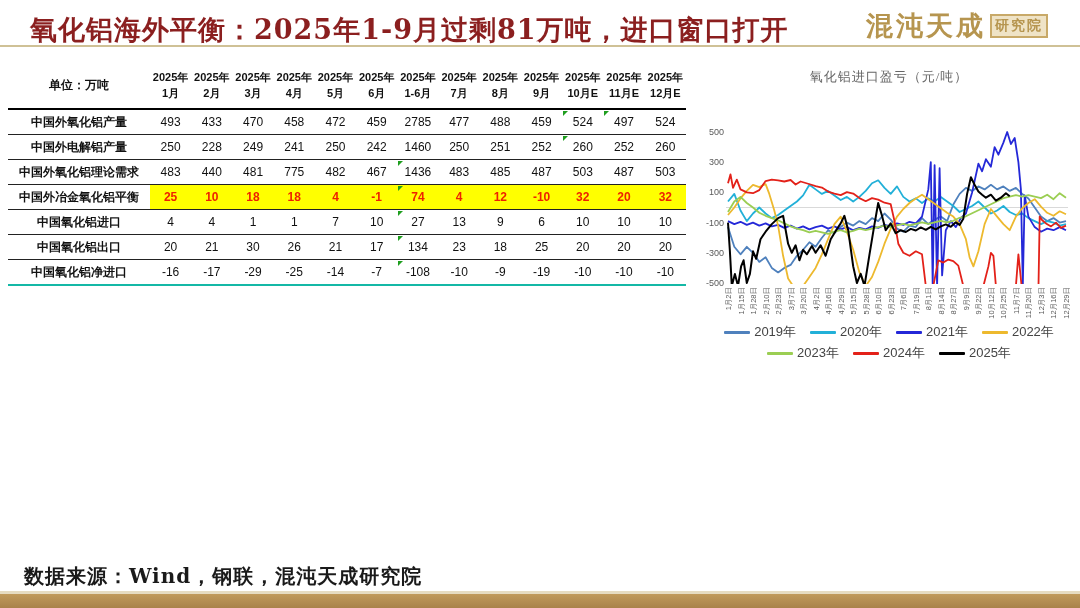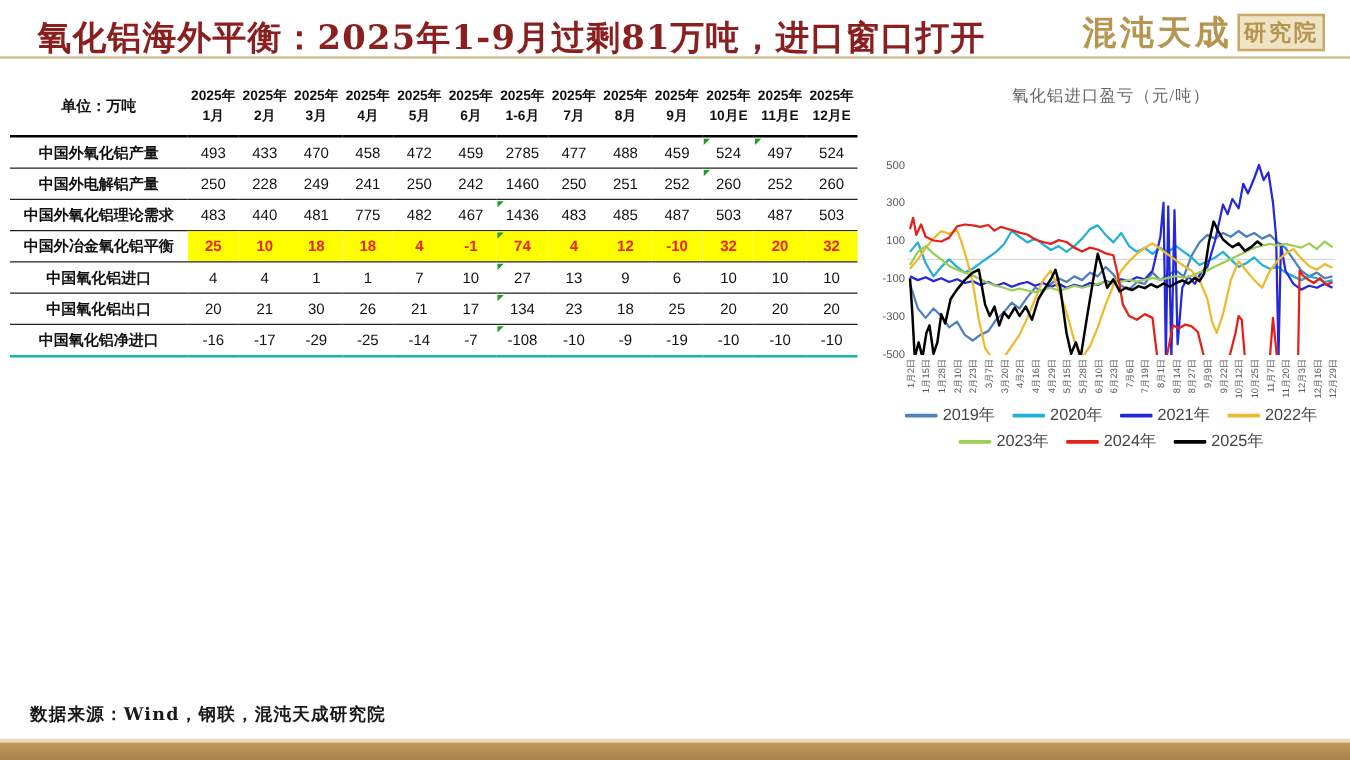--- a/index.html
+++ b/index.html
@@ -4,24 +4,24 @@
 <style>
   html,body{margin:0;padding:0;}
   body{width:1080px;height:608px;background:#ffffff;position:relative;overflow:hidden;
        font-family:"Liberation Sans",sans-serif;}
   .slide{position:absolute;inset:0;}
 
   
   .slide-title{position:absolute;left:30px;top:12px;font-size:27px;font-weight:bold;
     color:#8b1f1f;font-family:"DejaVu Serif","Liberation Serif",serif;letter-spacing:1px;}
   .top-rule{position:absolute;left:0;top:45px;width:1080px;height:2px;background:#cfc196;}
-  .logo{position:absolute;right:20px;top:8px;display:flex;align-items:center;gap:4px;
+  .logo{position:absolute;right:32px;top:8px;display:flex;align-items:center;gap:4px;
     font-family:"DejaVu Serif","Liberation Serif",serif;}
   .logo .logo-main{font-size:27px;font-weight:bold;color:#b6954f;letter-spacing:3px;}
-  .logo .logo-box{font-size:18px;font-weight:bold;color:#b6954f;border:2px solid #c8a968;
+  .logo .logo-box{font-size:14px;font-weight:bold;color:#b6954f;border:2px solid #c8a968;
     background:#efe3c6;padding:1px 3px;letter-spacing:2px;}
 
   
   .table-wrap{position:absolute;left:8px;top:62px;width:678px;}
   table.balance{border-collapse:collapse;width:678px;table-layout:fixed;
     font-size:12px;color:#111;}
   table.balance td,table.balance th{padding:0;text-align:center;vertical-align:middle;
     position:relative;overflow:hidden;white-space:nowrap;}
   .t-title{background:#dbe9f6;height:22px;font-weight:bold;font-size:13px;
     border:1px solid #8a8a8a;border-bottom:4px double #000;}
@@ -39,21 +39,21 @@
   .chart-wrap{position:absolute;left:700px;top:60px;width:378px;height:275px;}
   .chart-title{width:100%;text-align:center;font-size:13px;color:#666;
     font-family:Liberation Serif, serif;letter-spacing:1px;margin-top:8px;}
   svg.plot{display:block;margin-top:2px;}
   .legend{width:100%;display:flex;flex-direction:column;align-items:center;gap:3px;margin-top:2px;}
   .legend-row{display:flex;gap:14px;justify-content:center;}
   .legend-item{display:flex;align-items:center;gap:4px;font-size:13px;color:#444;}
   .legend-swatch{width:26px;height:3px;border-radius:1px;}
 
   
-  .source{position:absolute;left:24px;top:563px;font-size:14px;font-weight:bold;color:#1a1a1a;
+  .source{position:absolute;left:24px;top:563px;font-size:20px;font-weight:bold;color:#1a1a1a;
     font-family:"DejaVu Serif","Liberation Serif",serif;letter-spacing:1px;}
   .bottom-stripe{position:absolute;left:0;top:591px;width:1080px;height:3px;background:#e6dcc2;}
   .bottom-bar{position:absolute;left:0;top:594px;width:1080px;height:14px;
     background:linear-gradient(#c09a5c,#a9824a);}
 </style>
 </head>
 <body>
 
 <div class="slide">
 

